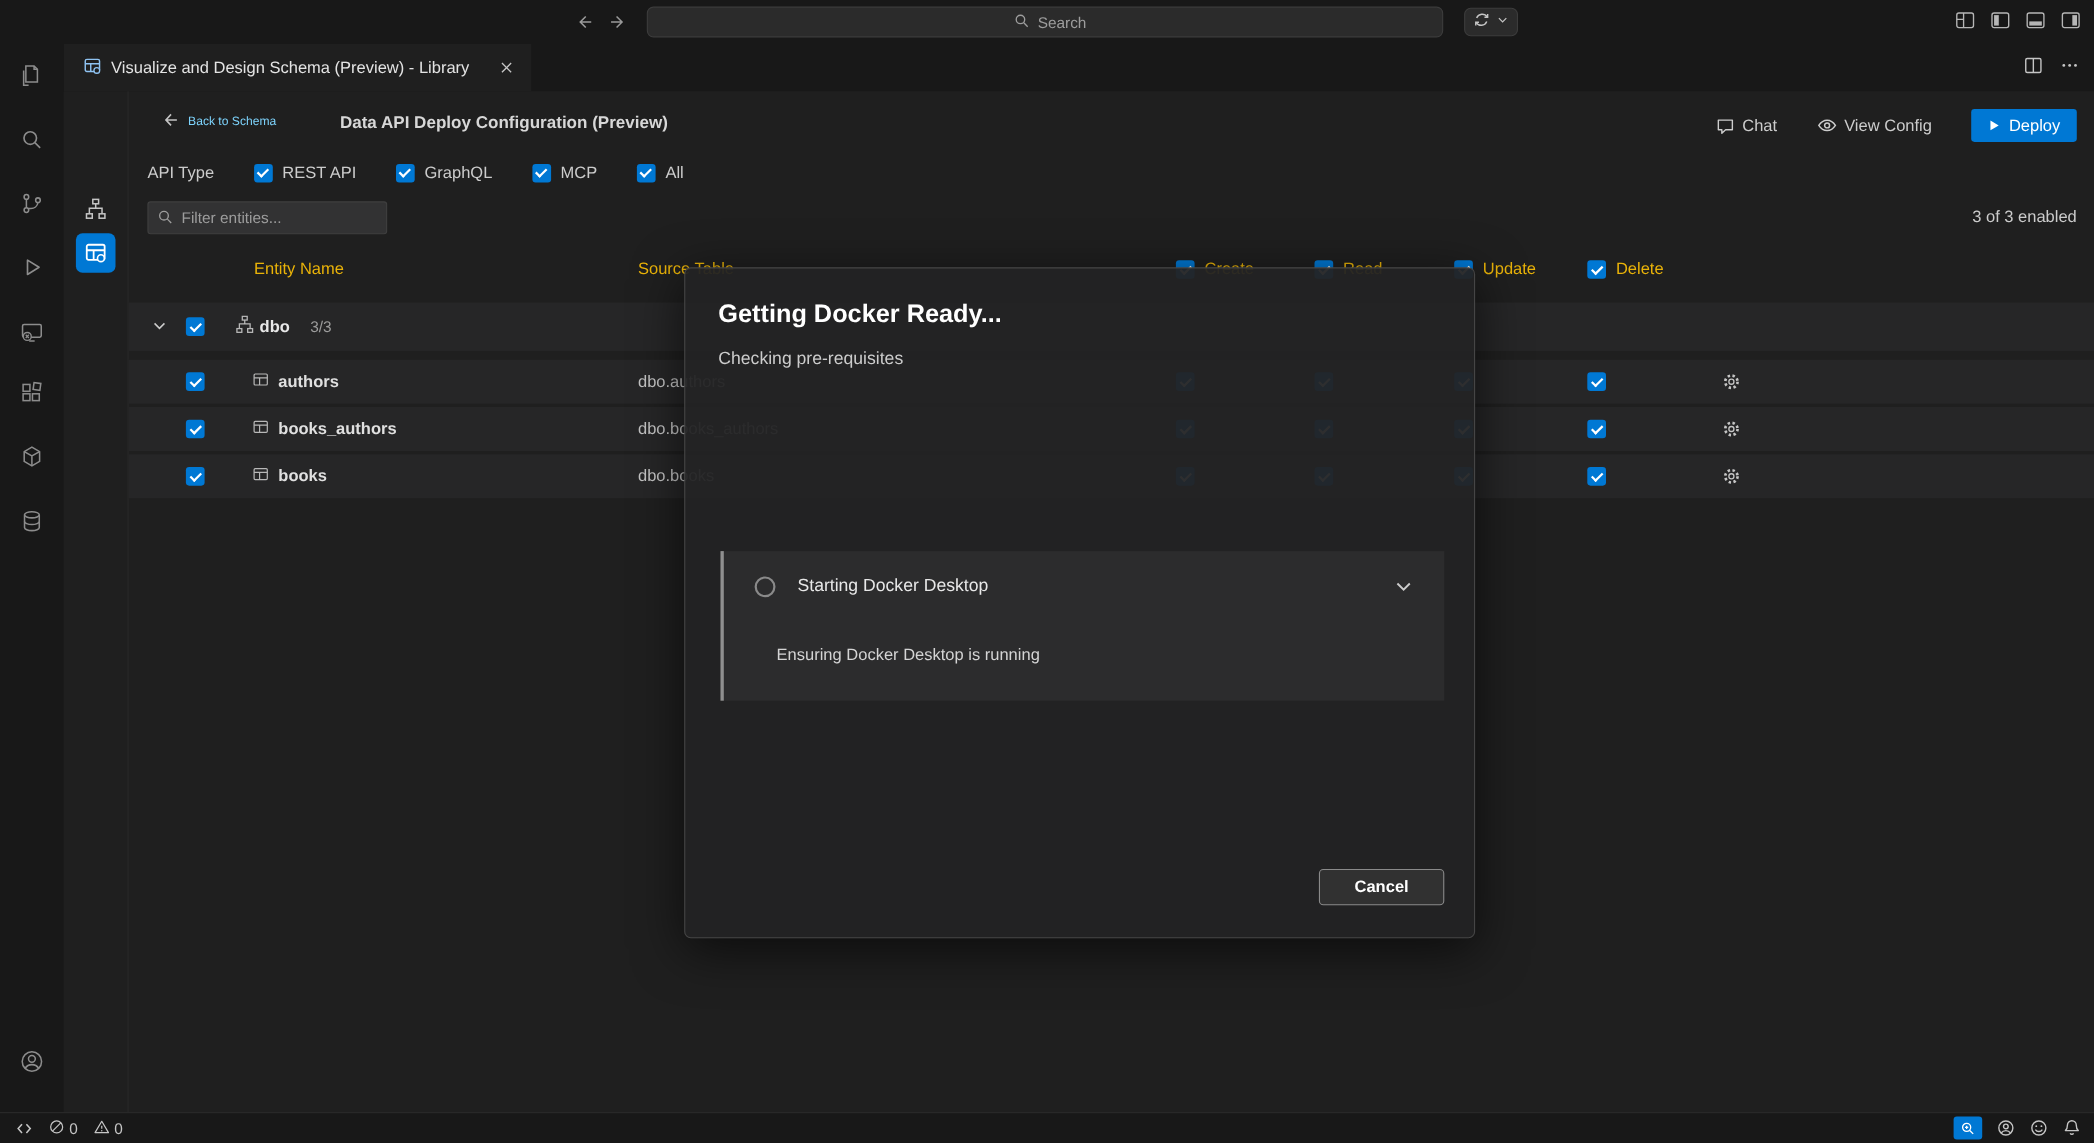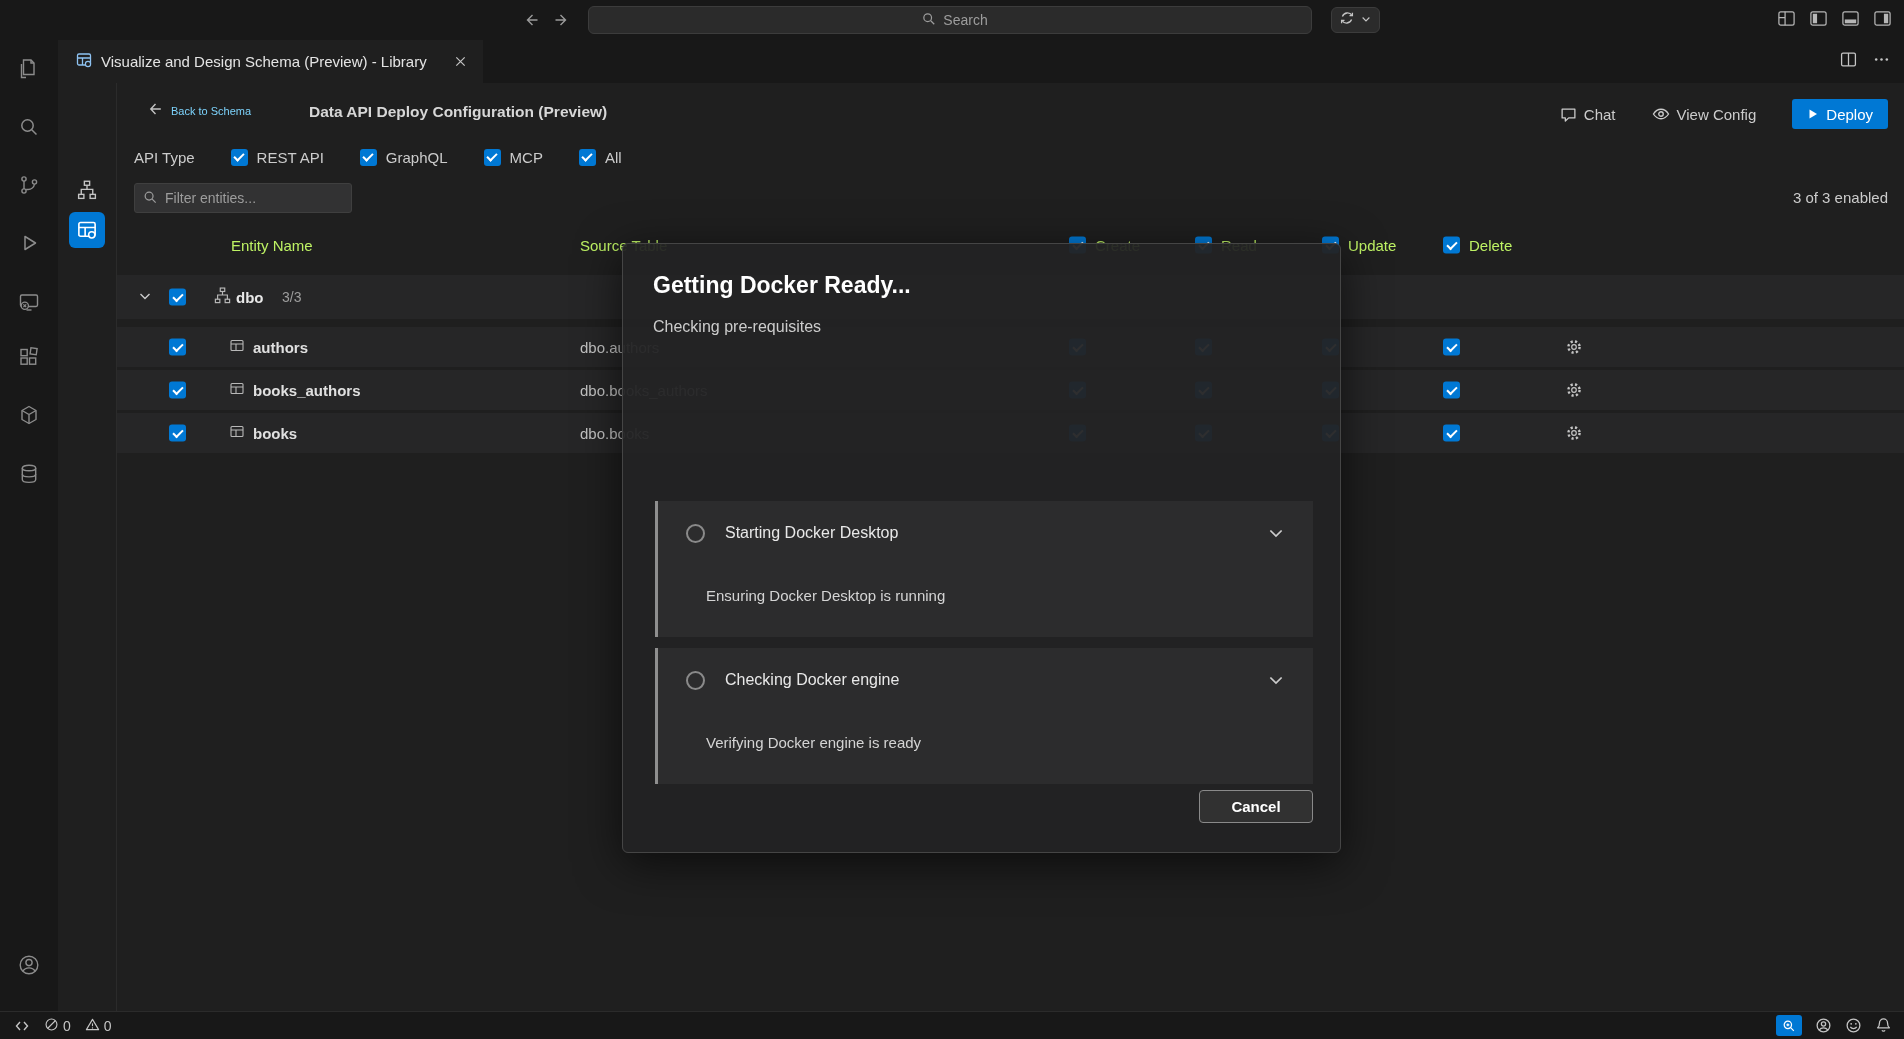--- a/index.html
+++ b/index.html
@@ -53,21 +53,21 @@
              border:solid #fff;border-width:0 2px 2px 0;transform:rotate(45deg);}
 
   .filter-row{position:absolute;left:0;top:100px;right:0;height:30px;}
   .filter-input{position:absolute;left:17px;top:0;width:218px;height:30px;background:#323233;border:1px solid #3f3f3f;
                 border-radius:3px;color:#cccccc;font-size:14px;padding:0 8px 0 30px;outline:none;font-family:inherit;}
   .filter-input::placeholder{color:#9d9d9d;}
   .filter-search-icon{position:absolute;left:26px;top:7px;pointer-events:none;}
   .filter-summary{position:absolute;right:16px;top:6px;font-size:15px;color:#cccccc;}
 
   .tablewrap{position:absolute;left:0;top:146px;right:0;bottom:0;}
-  .t-head{position:absolute;left:0;top:0;right:0;height:32px;font-size:15px;color:#bef264;}
+  .t-head{position:absolute;left:0;top:0;right:0;height:32px;font-size:15px;color:#eab308;}
   .t-head .cell,.t-row .cell{position:absolute;top:50%;transform:translateY(-50%);white-space:nowrap;}
   .t-head .cb,.t-row .cb,.t-row .t-icon,.t-row .gear,.g-row .cb{position:absolute;top:50%;transform:translateY(-50%);}
   .g-row{position:absolute;left:0;right:0;top:46px;height:44px;background:#262627;font-size:15px;text-decoration:underline;}
   .g-chevron{position:absolute;left:20px;top:50%;transform:translateY(-50%);width:18px;height:18px;cursor:pointer;}
   .g-icon{position:absolute;left:97px;top:50%;transform:translateY(-50%);}
   .g-name{position:absolute;left:119px;top:50%;transform:translateY(-50%);font-weight:700;color:#e8e8e8;}
   .g-count{position:absolute;left:165px;top:50%;transform:translateY(-50%);color:#9d9d9d;font-size:14px;}
   .t-row{position:absolute;left:0;right:0;height:40px;background:#262627;font-size:15px;color:#d6d6d6;}
   .t-row .name{font-weight:600;color:#e0e0e0;}
   .t-row .src{color:#c3c3c3;}
@@ -464,32 +464,20 @@
         <span class="card-title">Starting Docker Desktop</span>
         <span class="card-chevron">
           <svg width="20" height="20" viewBox="0 0 16 16">
               <path d="M3.5 6l4.5 4.5L12.5 6" stroke="#cccccc" stroke-width="1.4" fill="none"></path>
             </svg>
         </span>
       </div>
       <div class="card-desc">Ensuring Docker Desktop is running</div>
     </div>
 
-    <div class="card" style="top:404px">
-      <div class="card-head">
-        <span class="pending-circle"></span>
-        <span class="card-title">Checking Docker engine</span>
-        <span class="card-chevron">
-          <svg width="20" height="20" viewBox="0 0 16 16">
-              <path d="M3.5 6l4.5 4.5L12.5 6" stroke="#cccccc" stroke-width="1.4" fill="none"></path>
-            </svg>
-        </span>
-      </div>
-      <div class="card-desc">Verifying Docker engine is ready</div>
-    </div>
 
     <div class="cancel-btn">
       <span>Cancel</span>
     </div>
   </div>
 
   <div class="statusbar">
     <div class="sb-left">
       <span class="sb-group">
         <svg width="16" height="16" viewBox="0 0 16 16">

